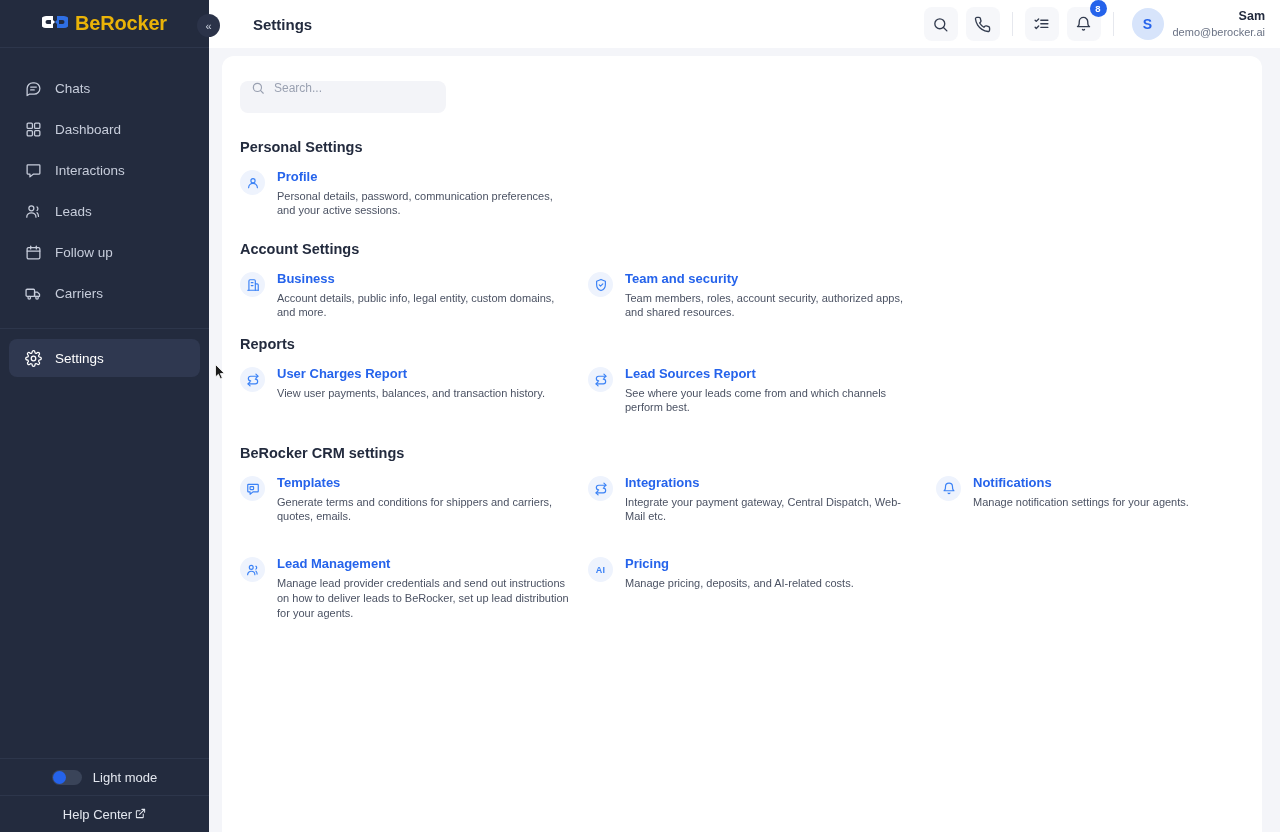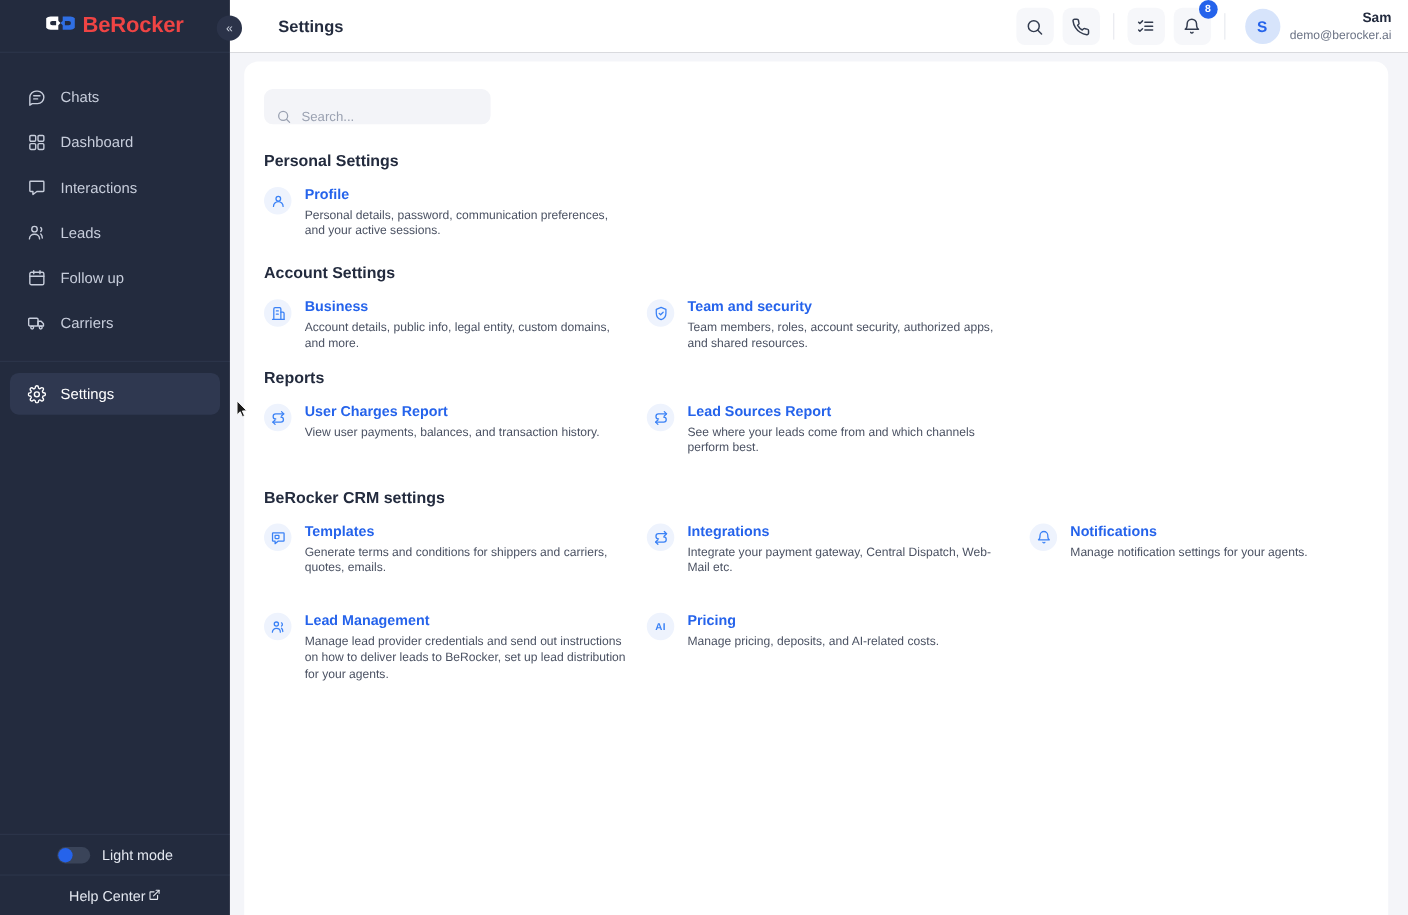--- a/index.html
+++ b/index.html
@@ -16,21 +16,21 @@
     width: 209px; height: 832px;
     background: #232b3e;
     display: flex; flex-direction: column;
   }
   #logo-area {
     height: 48px; display: flex; align-items: center; justify-content: center;
     border-bottom: 1px solid #2d364b;
   }
   .logo-wrap { display: flex; align-items: center; gap: 7px; }
   .logo-text {
-    color: #ef4444; font-size: 20px; font-weight: bold; letter-spacing: -0.2px;
+    color: #eab308; font-size: 20px; font-weight: bold; letter-spacing: -0.2px;
   }
   #nav-top { padding-top: 18px; text-align: center; }
   .nav-item {
     display: flex; align-items: center; gap: 13px;
     height: 38px; margin: 3px 9px; padding: 0 15px;
     border-radius: 8px; cursor: pointer;
     color: #c7cddb; font-size: 13.5px;
   }
   .nav-item.active { background: #2f3850; color: #ffffff; }
   .nav-icon { width: 18px; height: 18px; flex: 0 0 18px; display: flex; align-items: center; justify-content: center; }
@@ -104,21 +104,21 @@
     background: #f4f5f9;
   }
   #content-card {
     position: absolute; left: 222px; top: 56px; width: 1040px; height: 776px;
     background: #ffffff; border-radius: 12px 12px 0 0;
     overflow: hidden;
   }
   #search-box {
     position: absolute; left: 18px; top: 25px;
     width: 206px; height: 32px; border-radius: 8px; background: #f3f4f8;
-    display: flex; align-items: flex-end; padding: 0 11px; gap: 9px; cursor: text;
+    display: flex; align-items: flex-start; padding: 0 11px; gap: 9px; cursor: text;
   }
   #search-input {
     border: none; outline: none; background: transparent;
     font-family: "Liberation Sans", sans-serif; font-size: 12px; color: #3b4354; width: 150px;
   }
   #search-input::placeholder { color: #9aa1b1; }
 
   .section { position: absolute; left: 18px; width: 1010px; }
   .section-title {
     font-size: 14.5px; font-weight: bold; color: #232b3e; margin-bottom: 14px;

